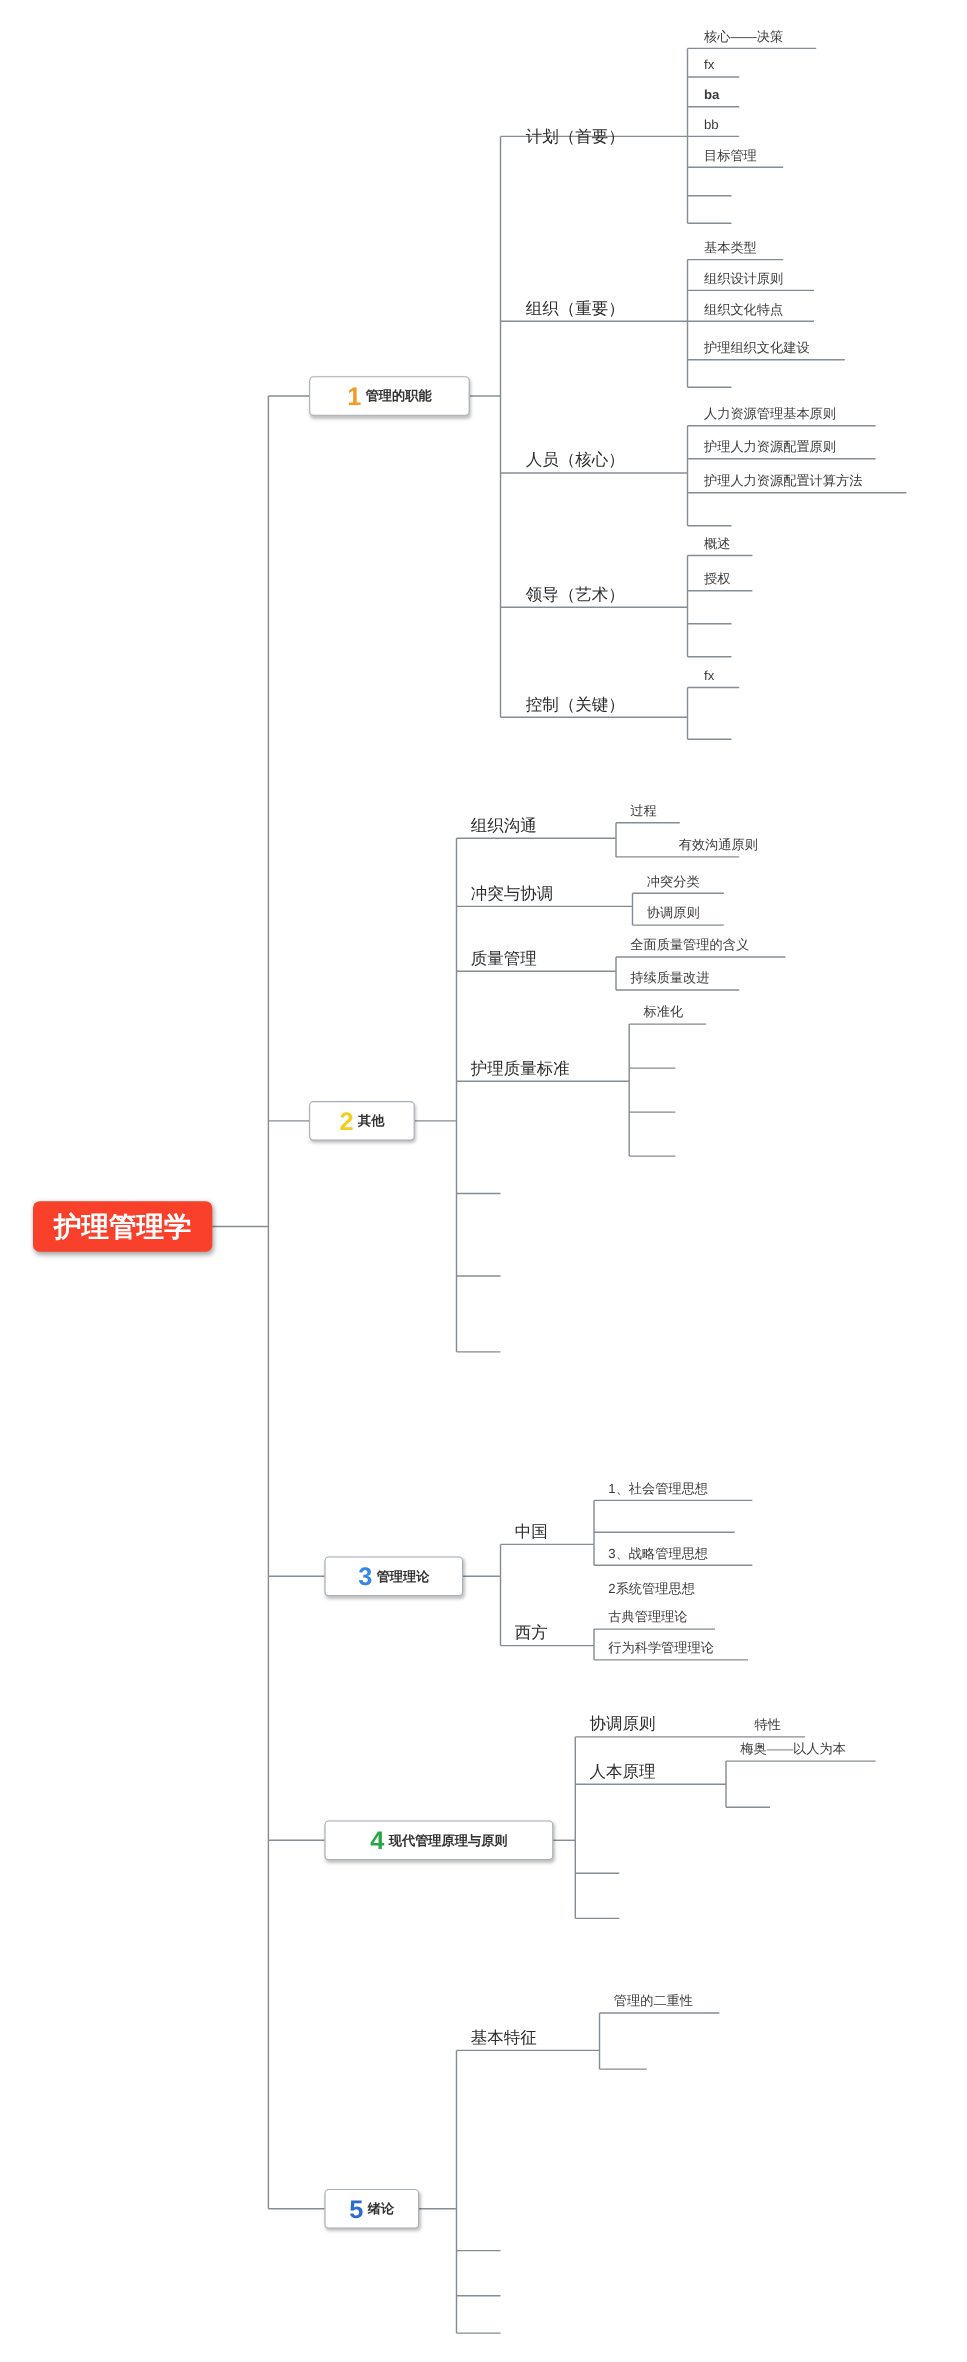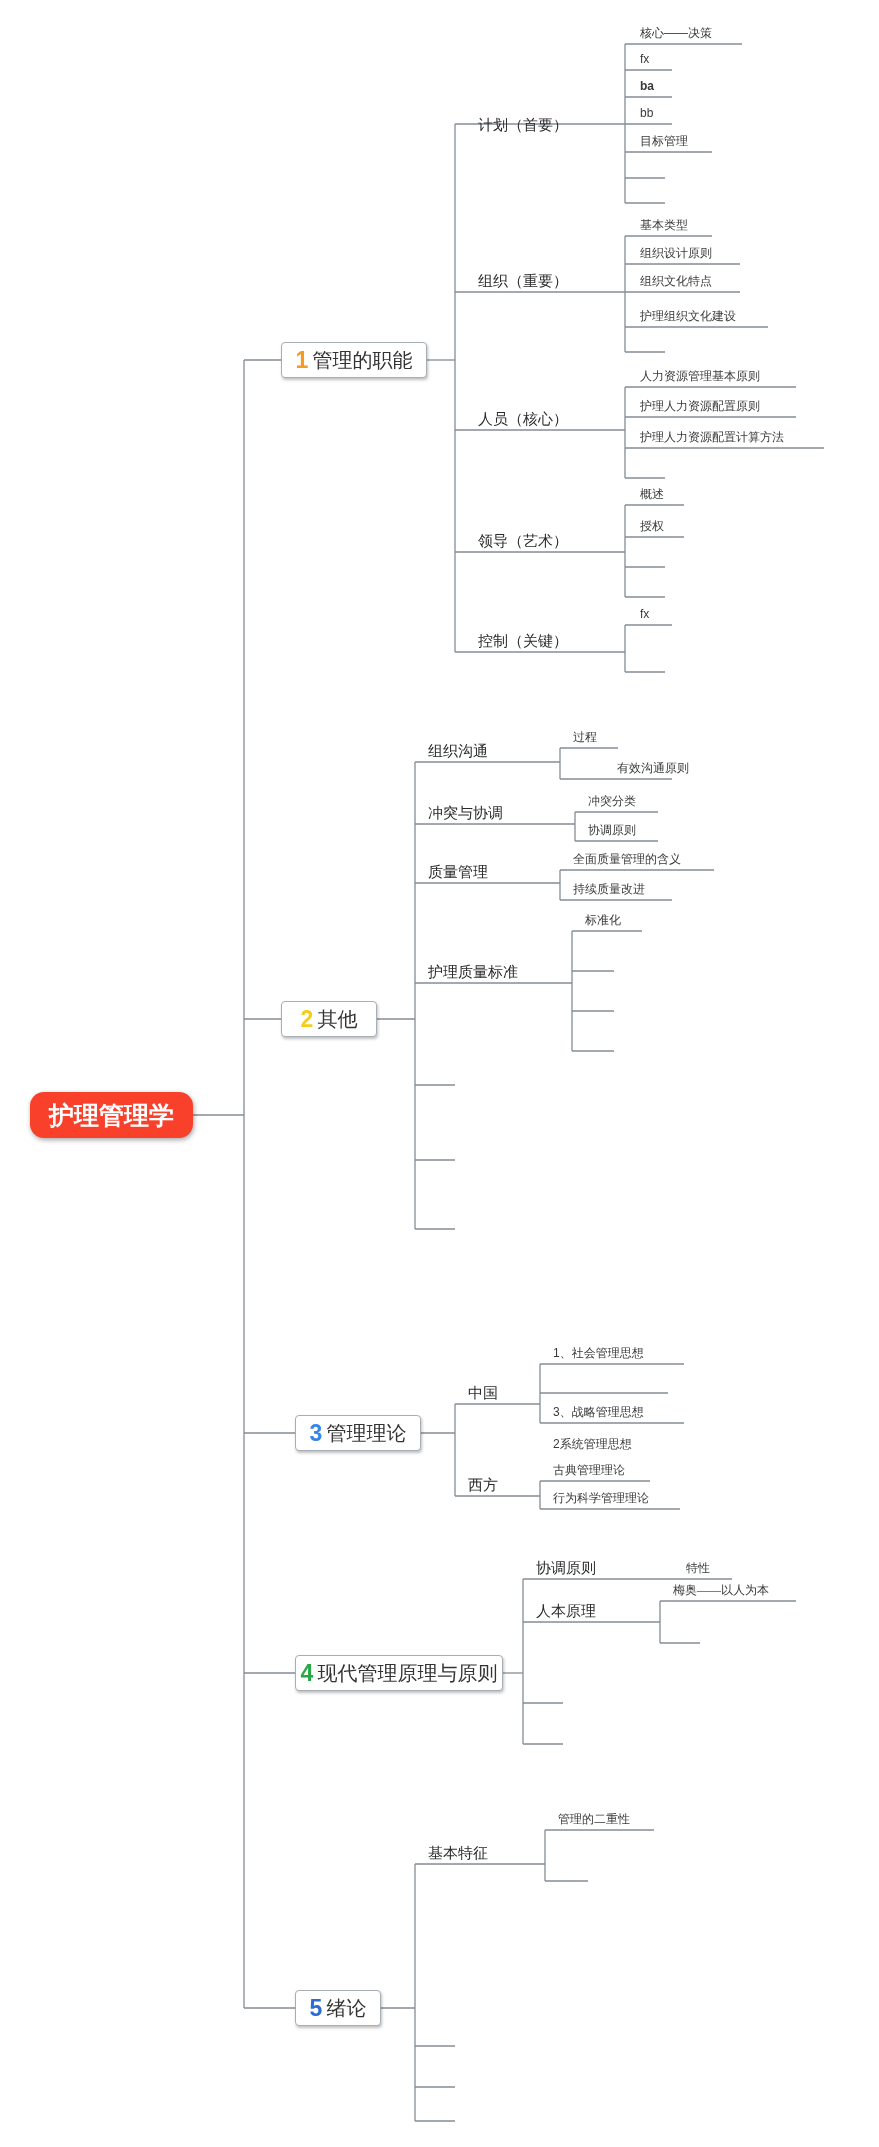--- a/index.html
+++ b/index.html
@@ -6,21 +6,21 @@
   body { background: #ffffff; font-family: "Liberation Sans", "DejaVu Sans", sans-serif; }
   .map { position: relative; width: 879px; height: 2147px; background: #fff; overflow: hidden; }
   #edges { position: absolute; left: 0; top: 0; width: 879px; height: 2147px; }
   #edges line { stroke: #858d94; stroke-width: 1.3; }
   .topic { position: absolute; white-space: nowrap; font-size: 12px; color: #3a3a3a; height: 19px; line-height: 19px; }
   .topic.lvl2 { font-size: 15px; color: #2b2b2b; font-weight: 500; height: 20px; line-height: 20px; }
   .gbox { position: absolute; display: flex; align-items: center; justify-content: center; gap: 4px;
           background: #fff; border: 1px solid #a6aeb6; border-radius: 4px;
           box-shadow: 1px 2px 3px rgba(0,0,0,.25); white-space: nowrap; }
   .gbox .num { font-size: 23px; font-weight: bold; line-height: 1; }
-  .gbox .glabel { font-size: 20px; font-weight: 400; color: #333; }
+  .gbox .glabel { font-size: 12px; font-weight: 700; color: #333; }
   .root { position: absolute; display: flex; align-items: center; justify-content: center;
           background: #f8402b; color: #fff; font-size: 25px; font-weight: bold;
           border-radius: 6px; box-shadow: 1px 2px 5px rgba(0,0,0,.35); white-space: nowrap; }
 </style>
 </head>
 <body>
 
 <div class="map">
   <svg id="edges" width="879" height="2147">
       <line x1="193" y1="1115" x2="244" y2="1115"></line>
@@ -160,21 +160,21 @@
       <div class="topic" style="left: 553px; top: 1461px;">古典管理理论</div>
       <div class="topic" style="left: 553px; top: 1489px;">行为科学管理理论</div>
       <div class="topic lvl2" style="left: 536px; top: 1558px;">协调原则</div>
       <div class="topic" style="left: 686px; top: 1559px;">特性</div>
       <div class="topic lvl2" style="left: 536px; top: 1601px;">人本原理</div>
       <div class="topic" style="left: 673px; top: 1581px; font-family: Liberation Serif, serif;">梅奥——以人为本</div>
       <div class="topic lvl2" style="left: 428px; top: 1843px;">基本特征</div>
       <div class="topic" style="left: 558px; top: 1810px;">管理的二重性</div>
     </div>
 
-  <div class="root" id="rootNode" style="left: 30px; top: 1092px; width: 163px; height: 46px; border-radius: 14px;">护理管理学</div>
+  <div class="root" id="rootNode" style="left: 30px; top: 1092px; width: 163px; height: 46px;">护理管理学</div>
 
   <div class="gbox" id="g0" style="left: 281px; top: 342px; width: 146px; height: 36px;">
     <span class="num" style="color: rgb(245, 154, 35);">1</span>
     <span class="glabel">管理的职能</span>
   </div>
   <div class="gbox" id="g1" style="left: 281px; top: 1001px; width: 96px; height: 36px;">
     <span class="num" style="color: rgb(242, 207, 29);">2</span>
     <span class="glabel">其他</span>
   </div>
   <div class="gbox" id="g2" style="left: 295px; top: 1415px; width: 126px; height: 36px;">

